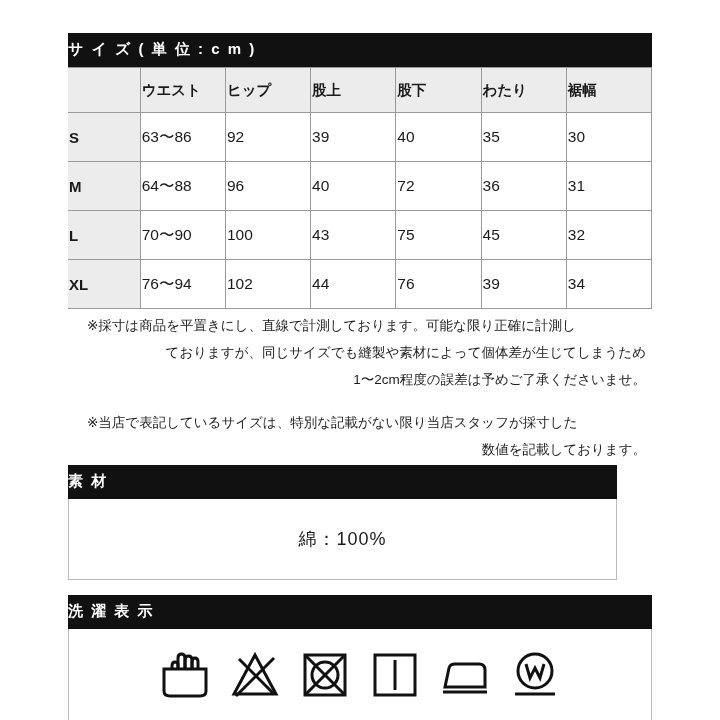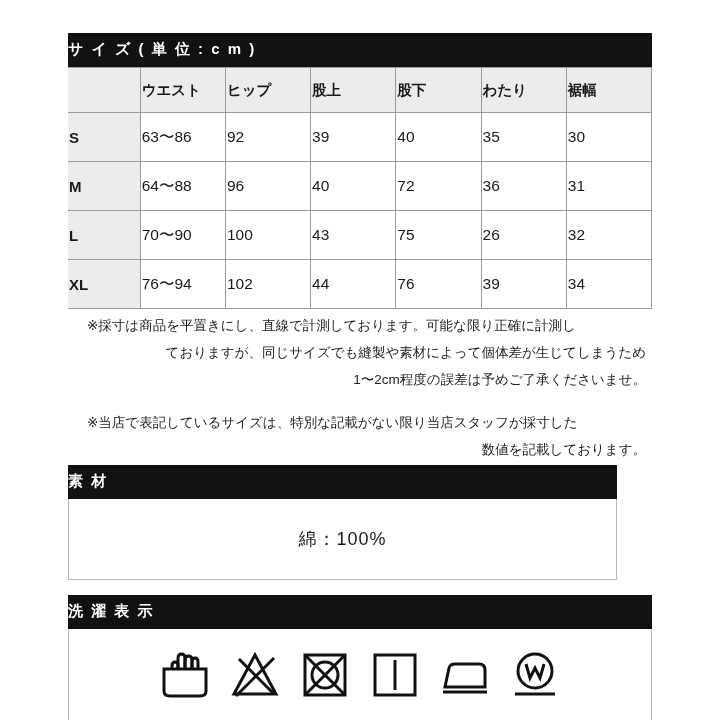--- a/index.html
+++ b/index.html
@@ -185,21 +185,21 @@
           <td>72</td>
           <td>36</td>
           <td>31</td>
         </tr>
         <tr>
           <th>L</th>
           <td class="wide">70〜90</td>
           <td>100</td>
           <td>43</td>
           <td>75</td>
-          <td>26</td>
+          <td>45</td>
           <td>32</td>
         </tr>
         <tr>
           <th>XL</th>
           <td class="wide">76〜94</td>
           <td>102</td>
           <td>44</td>
           <td>76</td>
           <td>39</td>
           <td>34</td>

